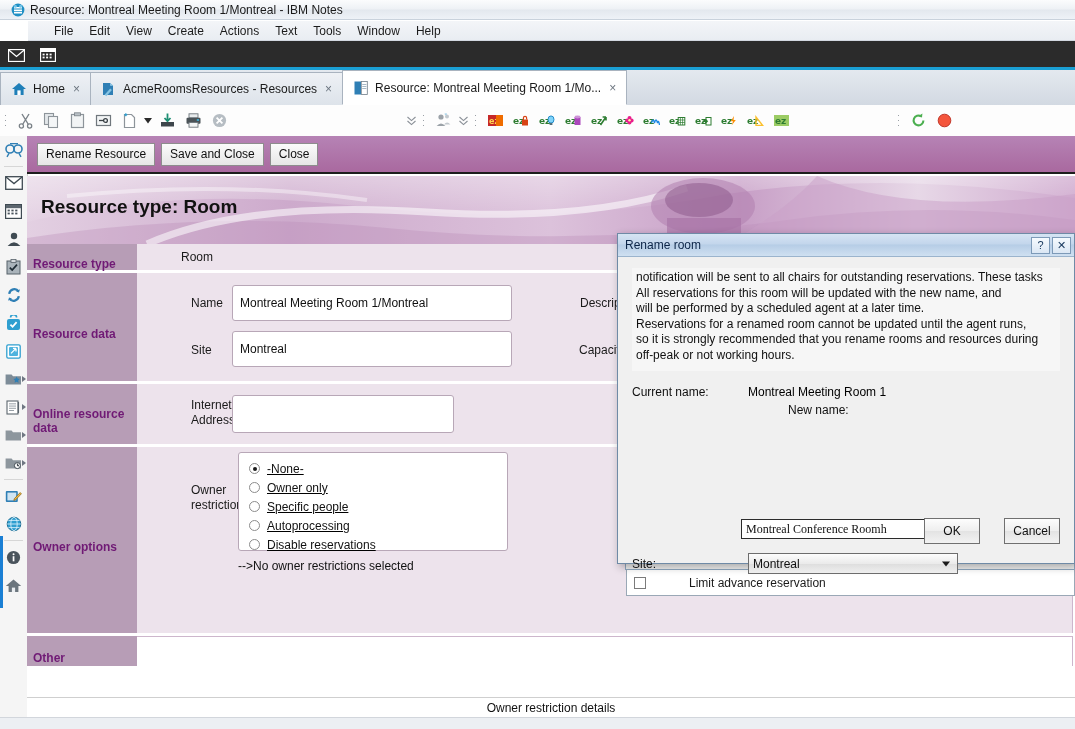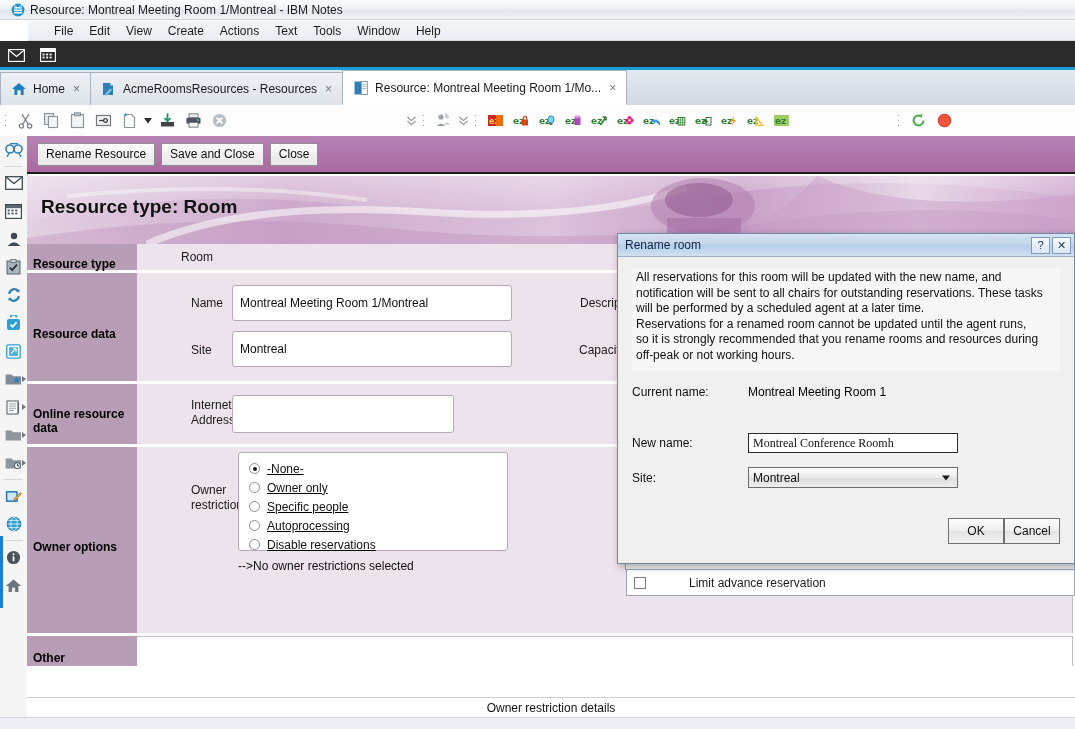--- a/index.html
+++ b/index.html
@@ -152,21 +152,21 @@
 
   
   .formarea {
     position: absolute; left: 27px; top: 244px; width: 1048px; height: 453px;
     background: #ffffff; overflow: hidden;
   }
   .row { display: flex; width: 1046px; margin-bottom: 3px; }
   .rowlabel {
     width: 110px; flex: 0 0 110px;
     background: #b79db6;
-    color: #000000; font-weight: bold; font-size: 12px;
+    color: #701a75; font-weight: bold; font-size: 12px;
     display: flex; align-items: flex-end; padding: 20px 6px 6px 6px;
     box-sizing: border-box;
   }
   .rowlabel.center { align-items: center; }
   .rowbody {
     flex: 1 1 auto;
     background: #ede3ec;
     border-right: 1px solid #cdb6cc;
     display: flex; align-items: center;
     box-sizing: border-box;
@@ -254,21 +254,21 @@
     display: flex; align-items: center; padding: 0 4px;
     box-sizing: border-box; cursor: default; position: relative;
   }
   .dlg-select .sel-caret {
     position: absolute; right: 7px; top: 50%; transform: translateY(-50%);
     width: 0; height: 0;
     border-top: 5px solid #1a1a1a; border-left: 4px solid transparent; border-right: 4px solid transparent;
   }
   .dlg-actions {
     position: absolute; right: 14px; bottom: 19px;
-    display: flex; gap: 0;
+    display: flex; gap: 24px;
   }
   .dlg-btn {
     width: 54px; height: 24px;
     background: linear-gradient(to bottom,#fdfdfd 0%,#eeeeee 50%,#e3e3e3 51%,#f2f2f2 100%);
     border: 1px solid #707070;
     font-size: 12px; color: #101010;
     display: flex; align-items: center; justify-content: center;
     cursor: default; font-family: "Liberation Sans", sans-serif;
   }
 
@@ -817,34 +817,34 @@
 
   <div class="dialog">
     <div class="dlg-title">
       <span class="dlg-title-text">Rename room</span>
       <span class="dlg-btn-sq">?</span>
       <span class="dlg-btn-sq">✕</span>
     </div>
 
     <div class="dlg-body">
       <div class="dlg-note">
+        <div>notification will be sent to all chairs for outstanding reservations. These tasks</div>
         <div>All reservations for this room will be updated with the new name, and</div>
-        <div>notification will be sent to all chairs for outstanding reservations. These tasks</div>
         <div>will be performed by a scheduled agent at a later time.</div>
         <div>Reservations for a renamed room cannot be updated until the agent runs,</div>
         <div>so it is strongly recommended that you rename rooms and resources during</div>
         <div>off-peak or not working hours.</div>
       </div>
 
       <div class="dlg-field-row" style="margin-top:14px;">
         <span class="dlg-field-label">Current name:</span>
         <span style="font-size:12px;">Montreal Meeting Room 1</span>
       </div>
 
-      <div class="dlg-field-row" style="margin-top:34px;">
+      <div class="dlg-field-row" style="margin-top:4px;flex-direction:column;">
         <span class="dlg-field-label">New name:</span>
         <input class="dlg-input" value="Montreal Conference Roomh" style="">
       </div>
 
       <div class="dlg-field-row" style="margin-top:14px;">
         <span class="dlg-field-label">Site:</span>
         <span class="dlg-select">
           <span>Montreal</span>
           <span class="sel-caret"></span>
         </span>

